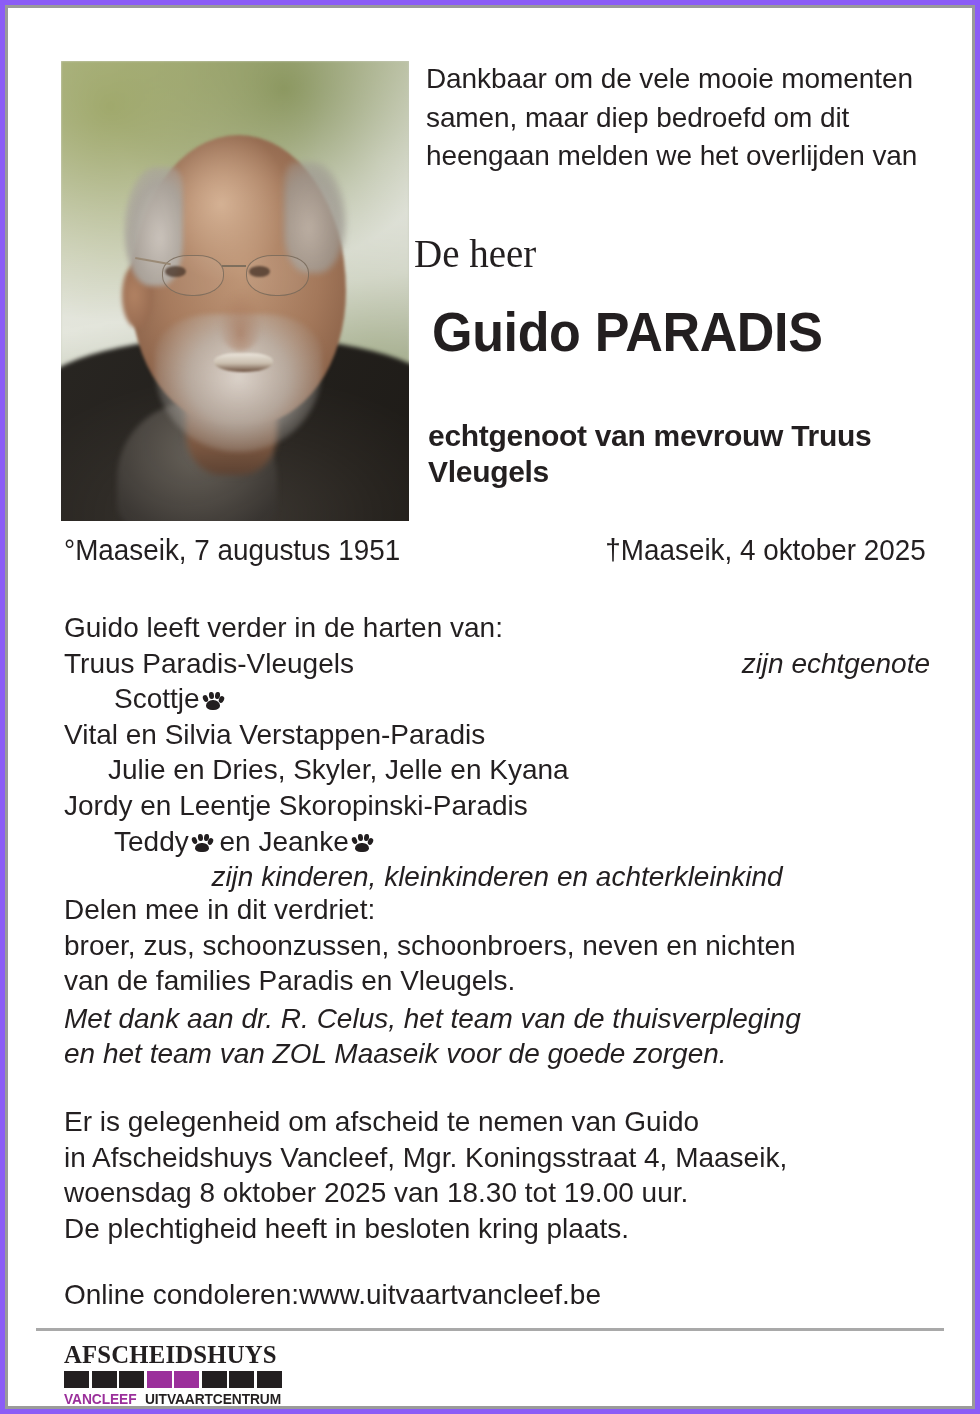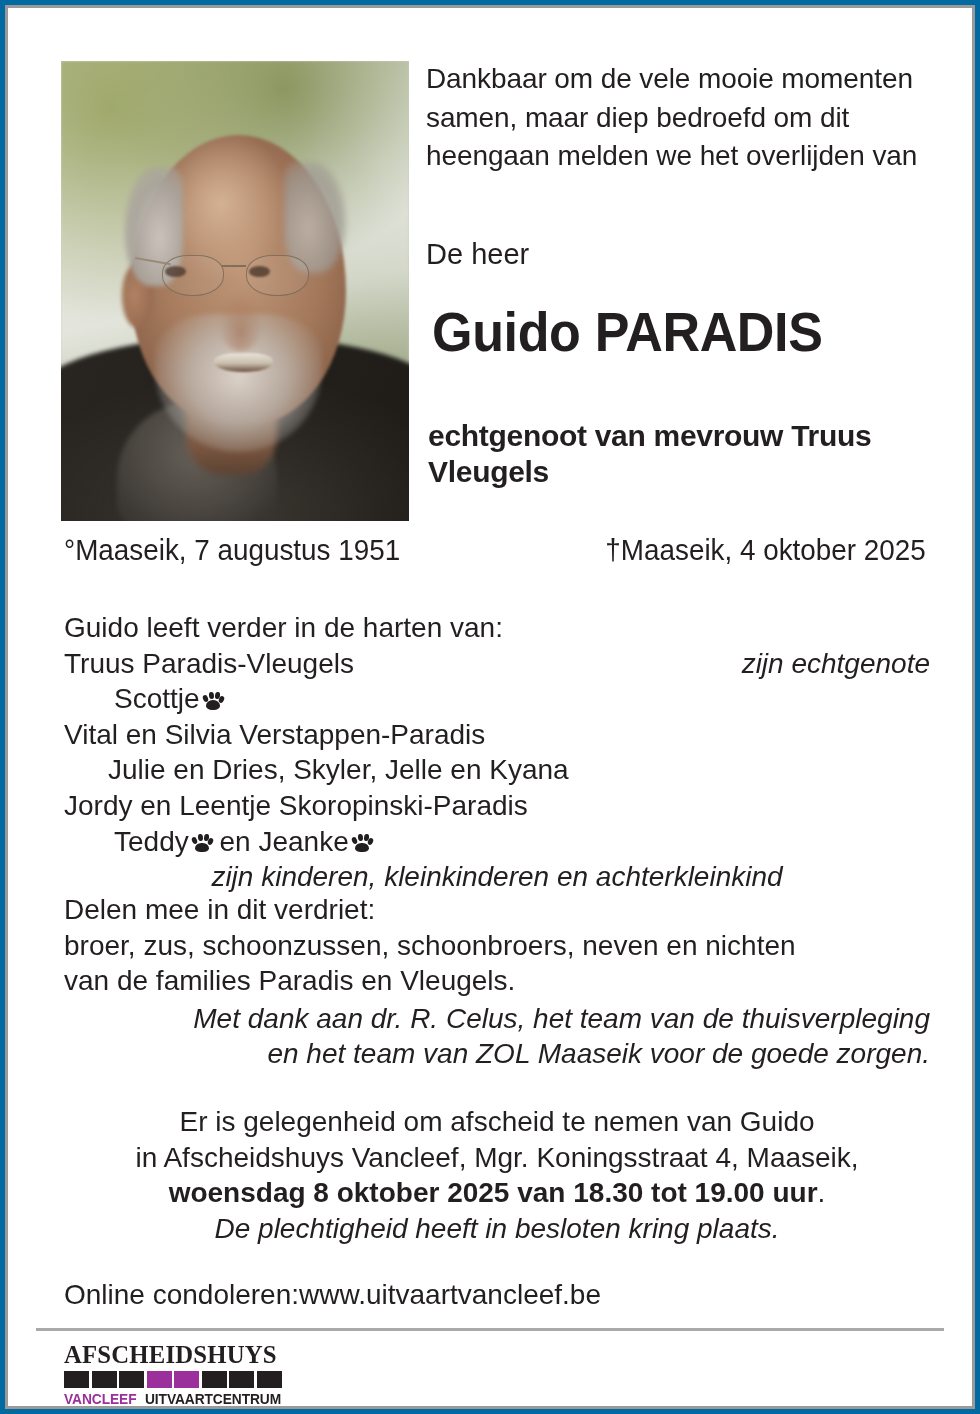--- a/index.html
+++ b/index.html
@@ -11,21 +11,21 @@
     width: 980px;
     height: 1414px;
     font-family: "Liberation Sans", sans-serif;
     -webkit-font-smoothing: antialiased;
   }
 
   .page {
     position: relative;
     width: 980px;
     height: 1414px;
-    background: #0369a1;
+    background: #8b5cf6;
     box-sizing: border-box;
     padding: 5px;
   }
 
   .card {
     position: relative;
     width: 970px;
     height: 1404px;
     box-sizing: border-box;
     border: 3px solid #9a9a9a;
@@ -234,25 +234,26 @@
     left: 418px;
     top: 52px;
     width: 520px;
     font-size: 28px;
     line-height: 38.5px;
     color: #231f20;
     letter-spacing: -0.1px;
   }
   .deheer {
     position: absolute;
-    left: 418px;
+    left: 406px;
     top: 229px;
-    font-size: 29px;
+    font-size: 39px;
     line-height: 34px;
     color: #231f20;
+    font-family: Liberation Serif, serif;
   }
   .name {
     position: absolute;
     left: 424px;
     top: 294px;
     font-size: 56px;
     font-weight: 700;
     line-height: 60px;
     color: #231f20;
     transform: scaleX(0.93);
@@ -338,39 +339,39 @@
     position: absolute;
     left: 56px;
     top: 884px;
     width: 866px;
     font-size: 28px;
     line-height: 35.6px;
     color: #231f20;
   }
   .mourn .thanks {
     font-style: italic;
-    text-align: right;
+    text-align: left;
     margin-top: 2px;
   }
   .mourn .thanks .l1 { display: block; }
   .mourn .thanks .l2 { display: block; }
 
   
   .service {
     position: absolute;
     left: 56px;
     top: 1096px;
     width: 866px;
     font-size: 28px;
     line-height: 35.6px;
     color: #231f20;
-    text-align: center;
-  }
-  .service .strong { font-weight: 700; }
-  .service .closed { font-style: italic; }
+    text-align: left;
+  }
+  .service .strong { font-weight: 400; }
+  .service .closed { }
 
   
   .online {
     position: absolute;
     left: 56px;
     top: 1270px;
     font-size: 28px;
     line-height: 34px;
     color: #231f20;
   }

